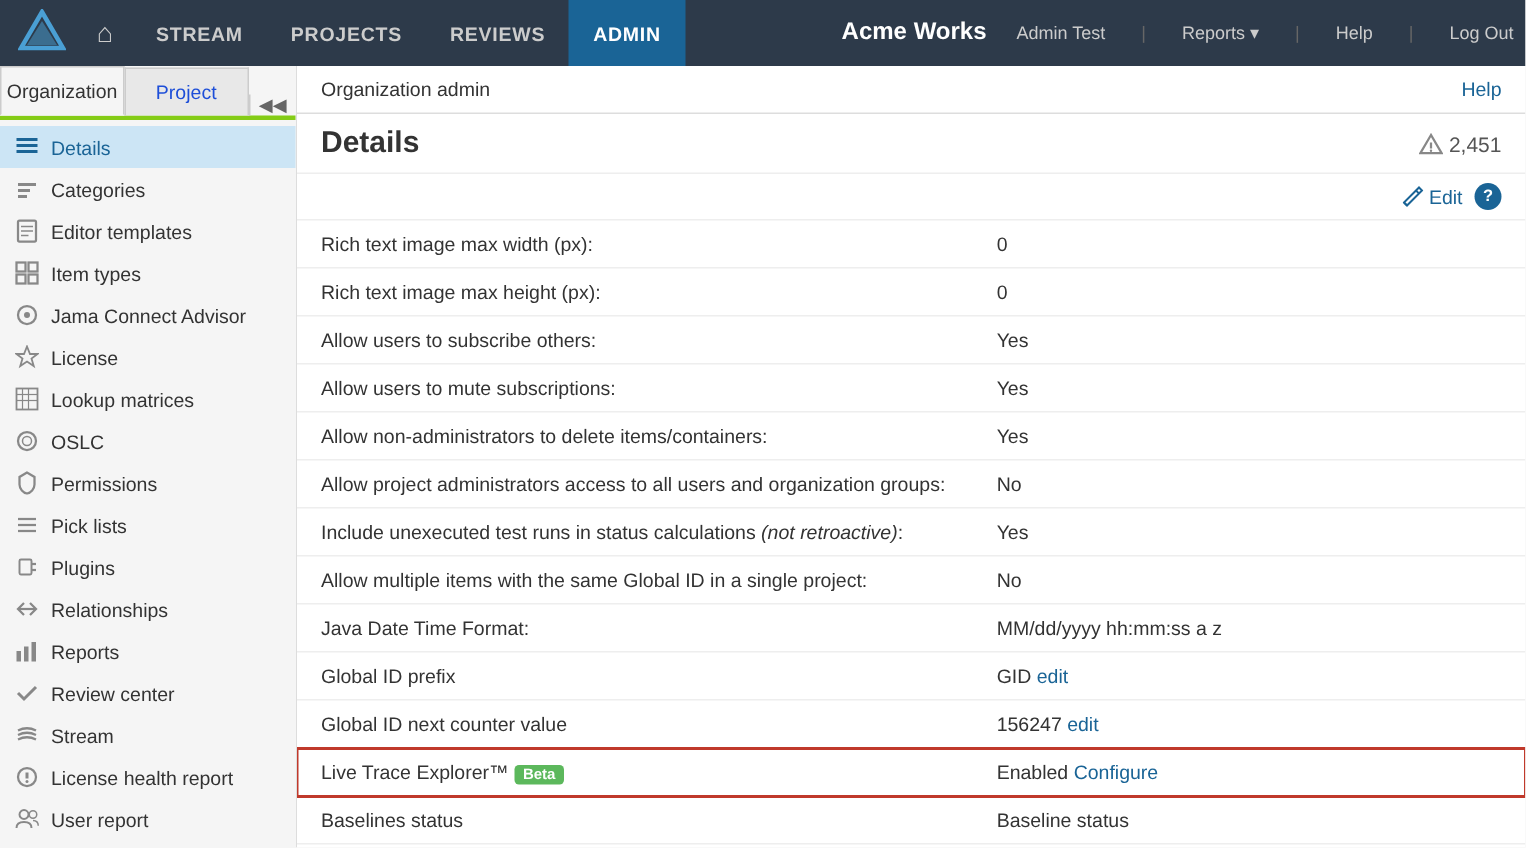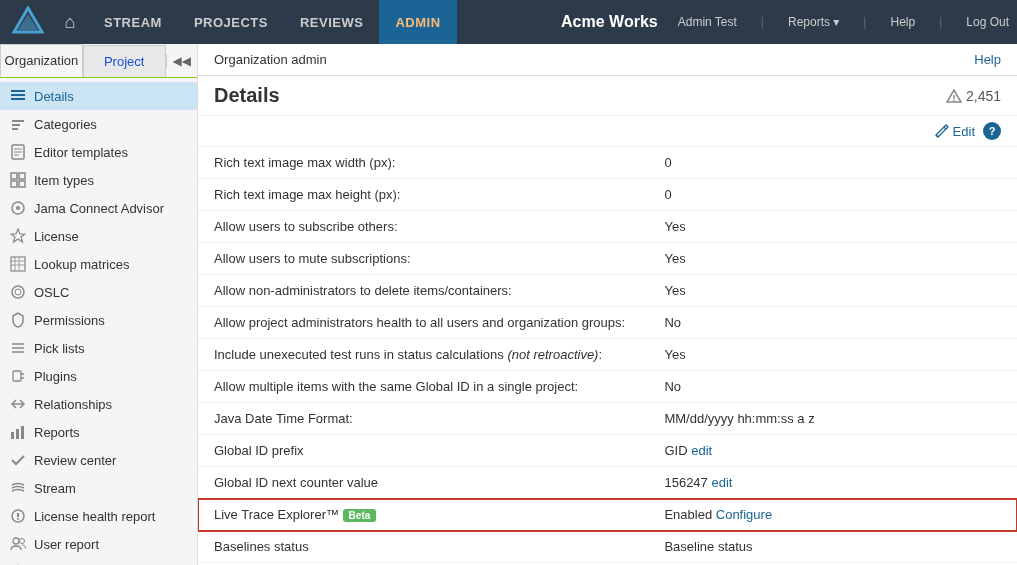--- a/index.html
+++ b/index.html
@@ -40,21 +40,21 @@
       display: flex;
       align-items: center;
       padding: 0 16px;
       color: #ccc;
       font-size: 13px;
       font-weight: bold;
       cursor: pointer;
       letter-spacing: 0.5px;
       height: 100%;
     }
-    .top-nav-item.active { background: #1a6496; color: #fdba74; }
+    .top-nav-item.active { background: #1a6496; color: #ffffff; }
     .top-nav-brand {
       margin-left: auto;
       color: white;
       font-size: 16px;
       font-weight: bold;
       padding-right: 20px;
     }
     .top-nav-user {
       display: flex;
       align-items: flex-end;
@@ -242,21 +242,21 @@
     <span class="top-nav-divider">|</span>
     <a>Help</a>
     <span class="top-nav-divider">|</span>
     <a>Log Out</a>
   </div>
 </nav>
 
 <div class="main-layout">
 
   <aside class="sidebar">
-    <div style="display:flex; align-items:center; border-bottom:1px solid #84cc16;">
+    <div style="display:flex; align-items:flex-end; border-bottom:3px solid #84cc16;">
       <div class="sidebar-tab active">Organization</div>
       <div class="sidebar-tab">Project</div>
       <div style="display:flex;align-items:center;padding:0 6px;border-left:1px solid #ccc;cursor:pointer;color:#666;font-size:12px;">◀◀</div>
     </div>
     <div class="sidebar-items">
       <div class="sidebar-item active">
         <span class="icon">
           <svg width="16" height="16" viewBox="0 0 16 16">
               <rect x="1" y="2" width="14" height="2" fill="#1a6496"></rect>
               <rect x="1" y="6" width="14" height="2" fill="#1a6496"></rect>
@@ -476,21 +476,21 @@
             </tr>
             <tr>
               <td>Allow users to mute subscriptions:</td>
               <td>Yes</td>
             </tr>
             <tr>
               <td>Allow non-administrators to delete items/containers:</td>
               <td>Yes</td>
             </tr>
             <tr>
-              <td>Allow project administrators health to all users and organization groups:</td>
+              <td>Allow project administrators access to all users and organization groups:</td>
               <td>No</td>
             </tr>
             <tr>
               <td>Include unexecuted test runs in status calculations <em>(not retroactive)</em>:</td>
               <td>Yes</td>
             </tr>
             <tr>
               <td>Allow multiple items with the same Global ID in a single project:</td>
               <td>No</td>
             </tr>

